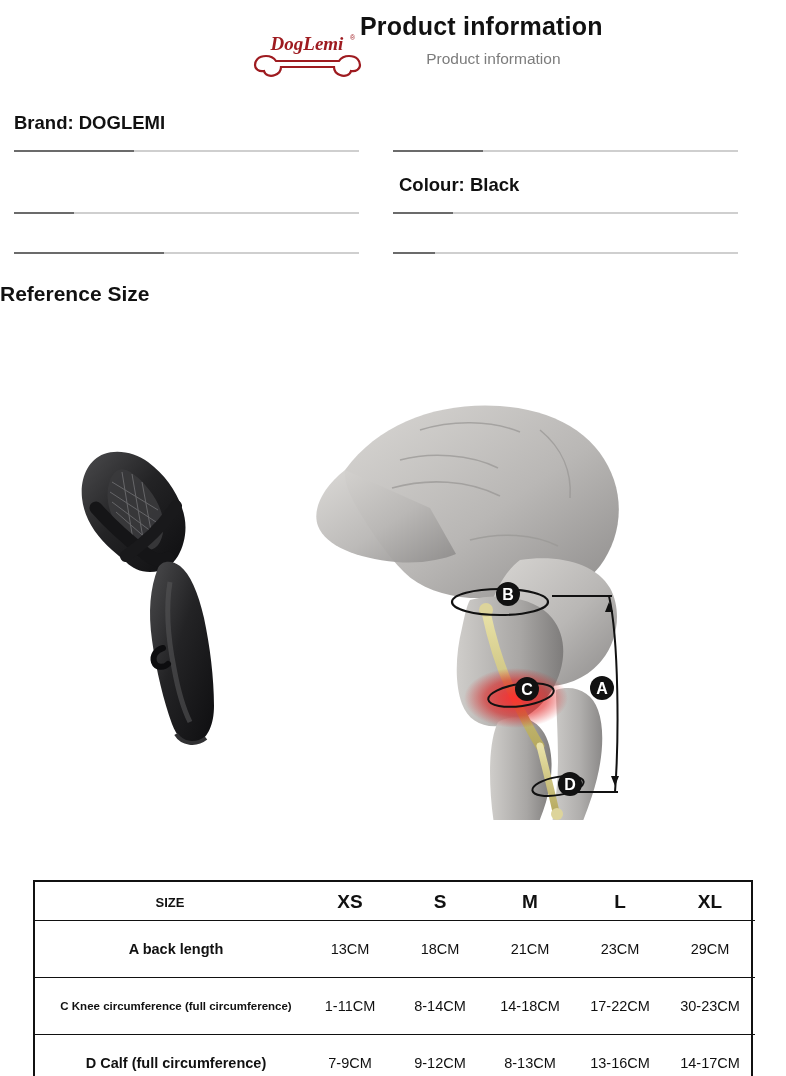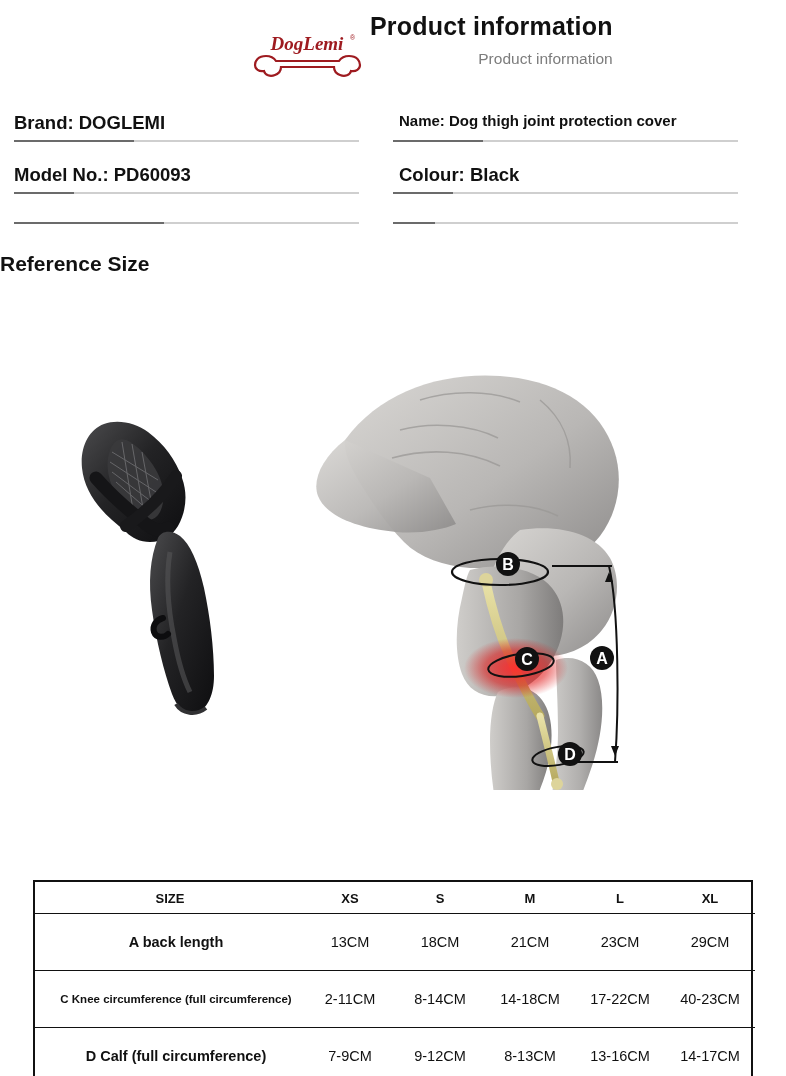--- a/index.html
+++ b/index.html
@@ -26,23 +26,23 @@
   .logo {
     position: absolute;
     left: 252px;
     top: 22px;
     width: 110px;
     height: 56px;
   }
   .logo svg { display: block; }
   .header-titles {
     position: absolute;
-    left: 370px;
+    left: 360px;
     top: 12px;
-    text-align: right;
+    text-align: center;
   }
   .header-title {
     font-size: 25px;
     font-weight: bold;
     letter-spacing: 0.2px;
     color: #111;
     line-height: 1.15;
   }
   .header-sub {
     font-size: 15.5px;
@@ -58,21 +58,21 @@
     margin-top: 16px;
     padding: 0 14px;
   }
   .spec-row {
     display: flex;
     gap: 0;
   }
   .spec-cell {
     width: 50%;
     position: relative;
-    padding-bottom: 8px;
+    padding-bottom: 18px;
     margin-bottom: 22px;
   }
   .spec-cell.right { padding-left: 6px; }
   .spec-text {
     font-size: 18.5px;
     font-weight: bold;
     color: #111;
     line-height: 1.2;
     white-space: nowrap;
   }
@@ -129,21 +129,21 @@
   }
   th, td {
     border: 0;
     text-align: center;
     font-size: 14.5px;
     color: #111;
     padding: 20px 2px;
     vertical-align: middle;
   }
   thead th {
-    font-size: 13px;
+    font-size: 19px;
     font-weight: bold;
     padding-top: 9px;
     padding-bottom: 7px;
   }
   thead th.label-col { font-size: 13px; }
   tbody tr td { border-top: 1px solid #111; }
   td.label-col {
     text-align: center;
     padding-left: 14px;
     font-weight: bold;
@@ -176,30 +176,28 @@
 <div class="specs">
 
   <div class="spec-row">
     <div class="spec-cell">
       <div class="spec-text">Brand: DOGLEMI</div>
       <div class="rule w-left">
           <span class="dark" style="width:120px"></span>
         </div>
     </div>
     <div class="spec-cell right">
-      <div class="spec-text small">Name: Dog thigh joint protection cover</div>
       <div class="rule w-right">
           <span class="dark" style="width:90px"></span>
         </div>
     </div>
   </div>
 
   <div class="spec-row">
     <div class="spec-cell">
-      <div class="spec-text">Model No.: PD60093</div>
       <div class="rule w-left">
           <span class="dark" style="width:60px"></span>
         </div>
     </div>
     <div class="spec-cell right">
       <div class="spec-text">Colour: Black</div>
       <div class="rule w-right">
           <span class="dark" style="width:60px"></span>
         </div>
     </div>
@@ -411,25 +409,25 @@
       <tr>
         <td class="label-col">A back length</td>
         <td>13CM</td>
         <td>18CM</td>
         <td>21CM</td>
         <td>23CM</td>
         <td>29CM</td>
       </tr>
       <tr>
         <td class="label-col tiny">C Knee circumference (full circumference)</td>
-        <td>2-11CM</td>
+        <td>1-11CM</td>
         <td>8-14CM</td>
         <td>14-18CM</td>
         <td>17-22CM</td>
-        <td>40-23CM</td>
+        <td>30-23CM</td>
       </tr>
       <tr>
         <td class="label-col">D Calf (full circumference)</td>
         <td>7-9CM</td>
         <td>9-12CM</td>
         <td>8-13CM</td>
         <td>13-16CM</td>
         <td>14-17CM</td>
       </tr>
     </tbody>

